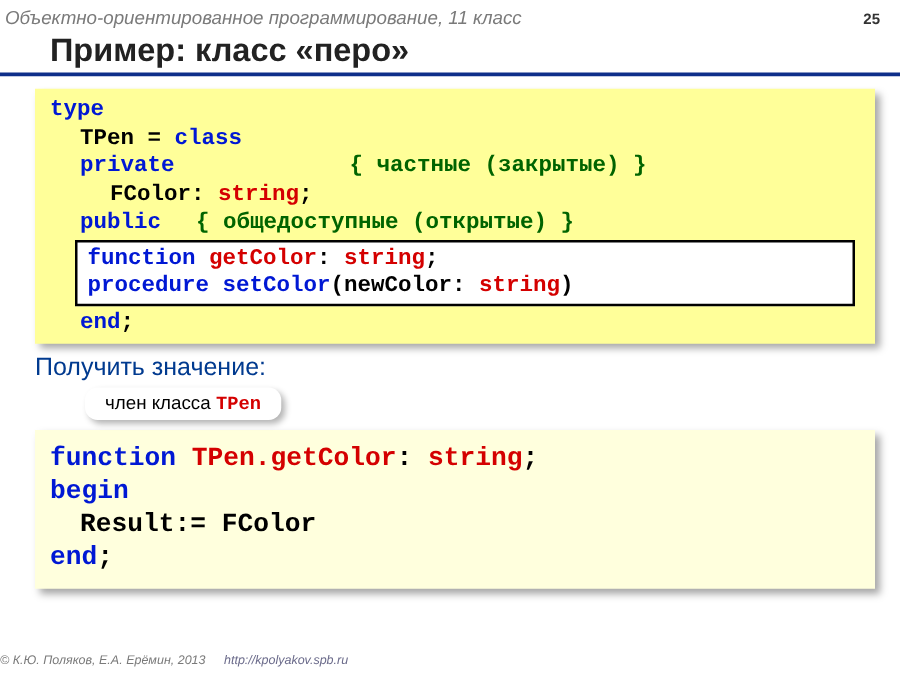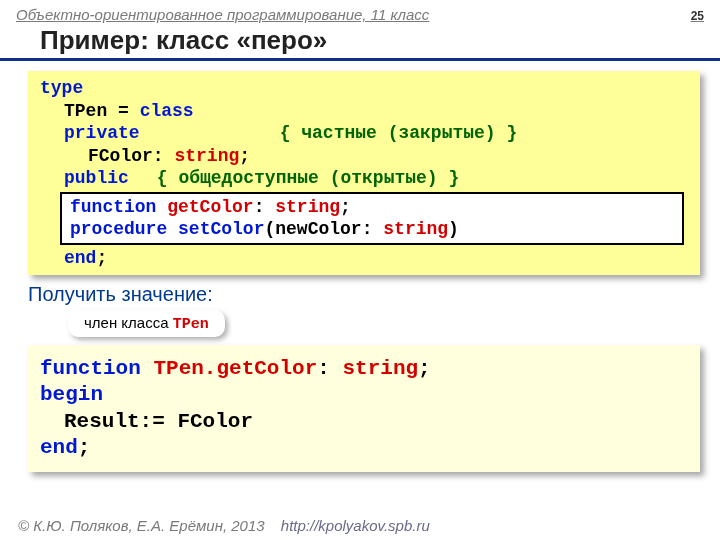--- a/index.html
+++ b/index.html
@@ -11,25 +11,24 @@
     overflow: hidden;
   }
   .slide {
     width: 720px; height: 540px;
     position: relative;
   }
   .header-row {
     display: flex;
     justify-content: space-between;
     align-items: baseline;
-    padding: 6px 16px 0 16px;
+    padding: 6px 16px 0 4px;
     color: #7a7a7a;
     font-size: 15px;
     font-style: italic;
-    text-decoration: underline;
   }
   .page-num {
     font-weight: bold;
     font-style: normal;
     color: #333;
     font-size: 12px;
   }
   .title {
     font-size: 26px;
     font-weight: bold;
@@ -116,22 +115,22 @@
     padding: 11px 12px;
     font-family: "Courier New", monospace;
     font-size: 21px;
     font-weight: bold;
     line-height: 1.25;
     color: #000;
   }
   .footer {
     position: absolute;
     bottom: 6px;
-    left: 18px;
-    font-size: 15px;
+    left: 0;
+    font-size: 10px;
     color: #7a7a7a;
     font-style: italic;
   }
   .footer .link { margin-left: 12px; color: #6a6a8a; }
 </style>
 </head>
 <body>
 <div class="slide">
 
 <div class="header-row">

